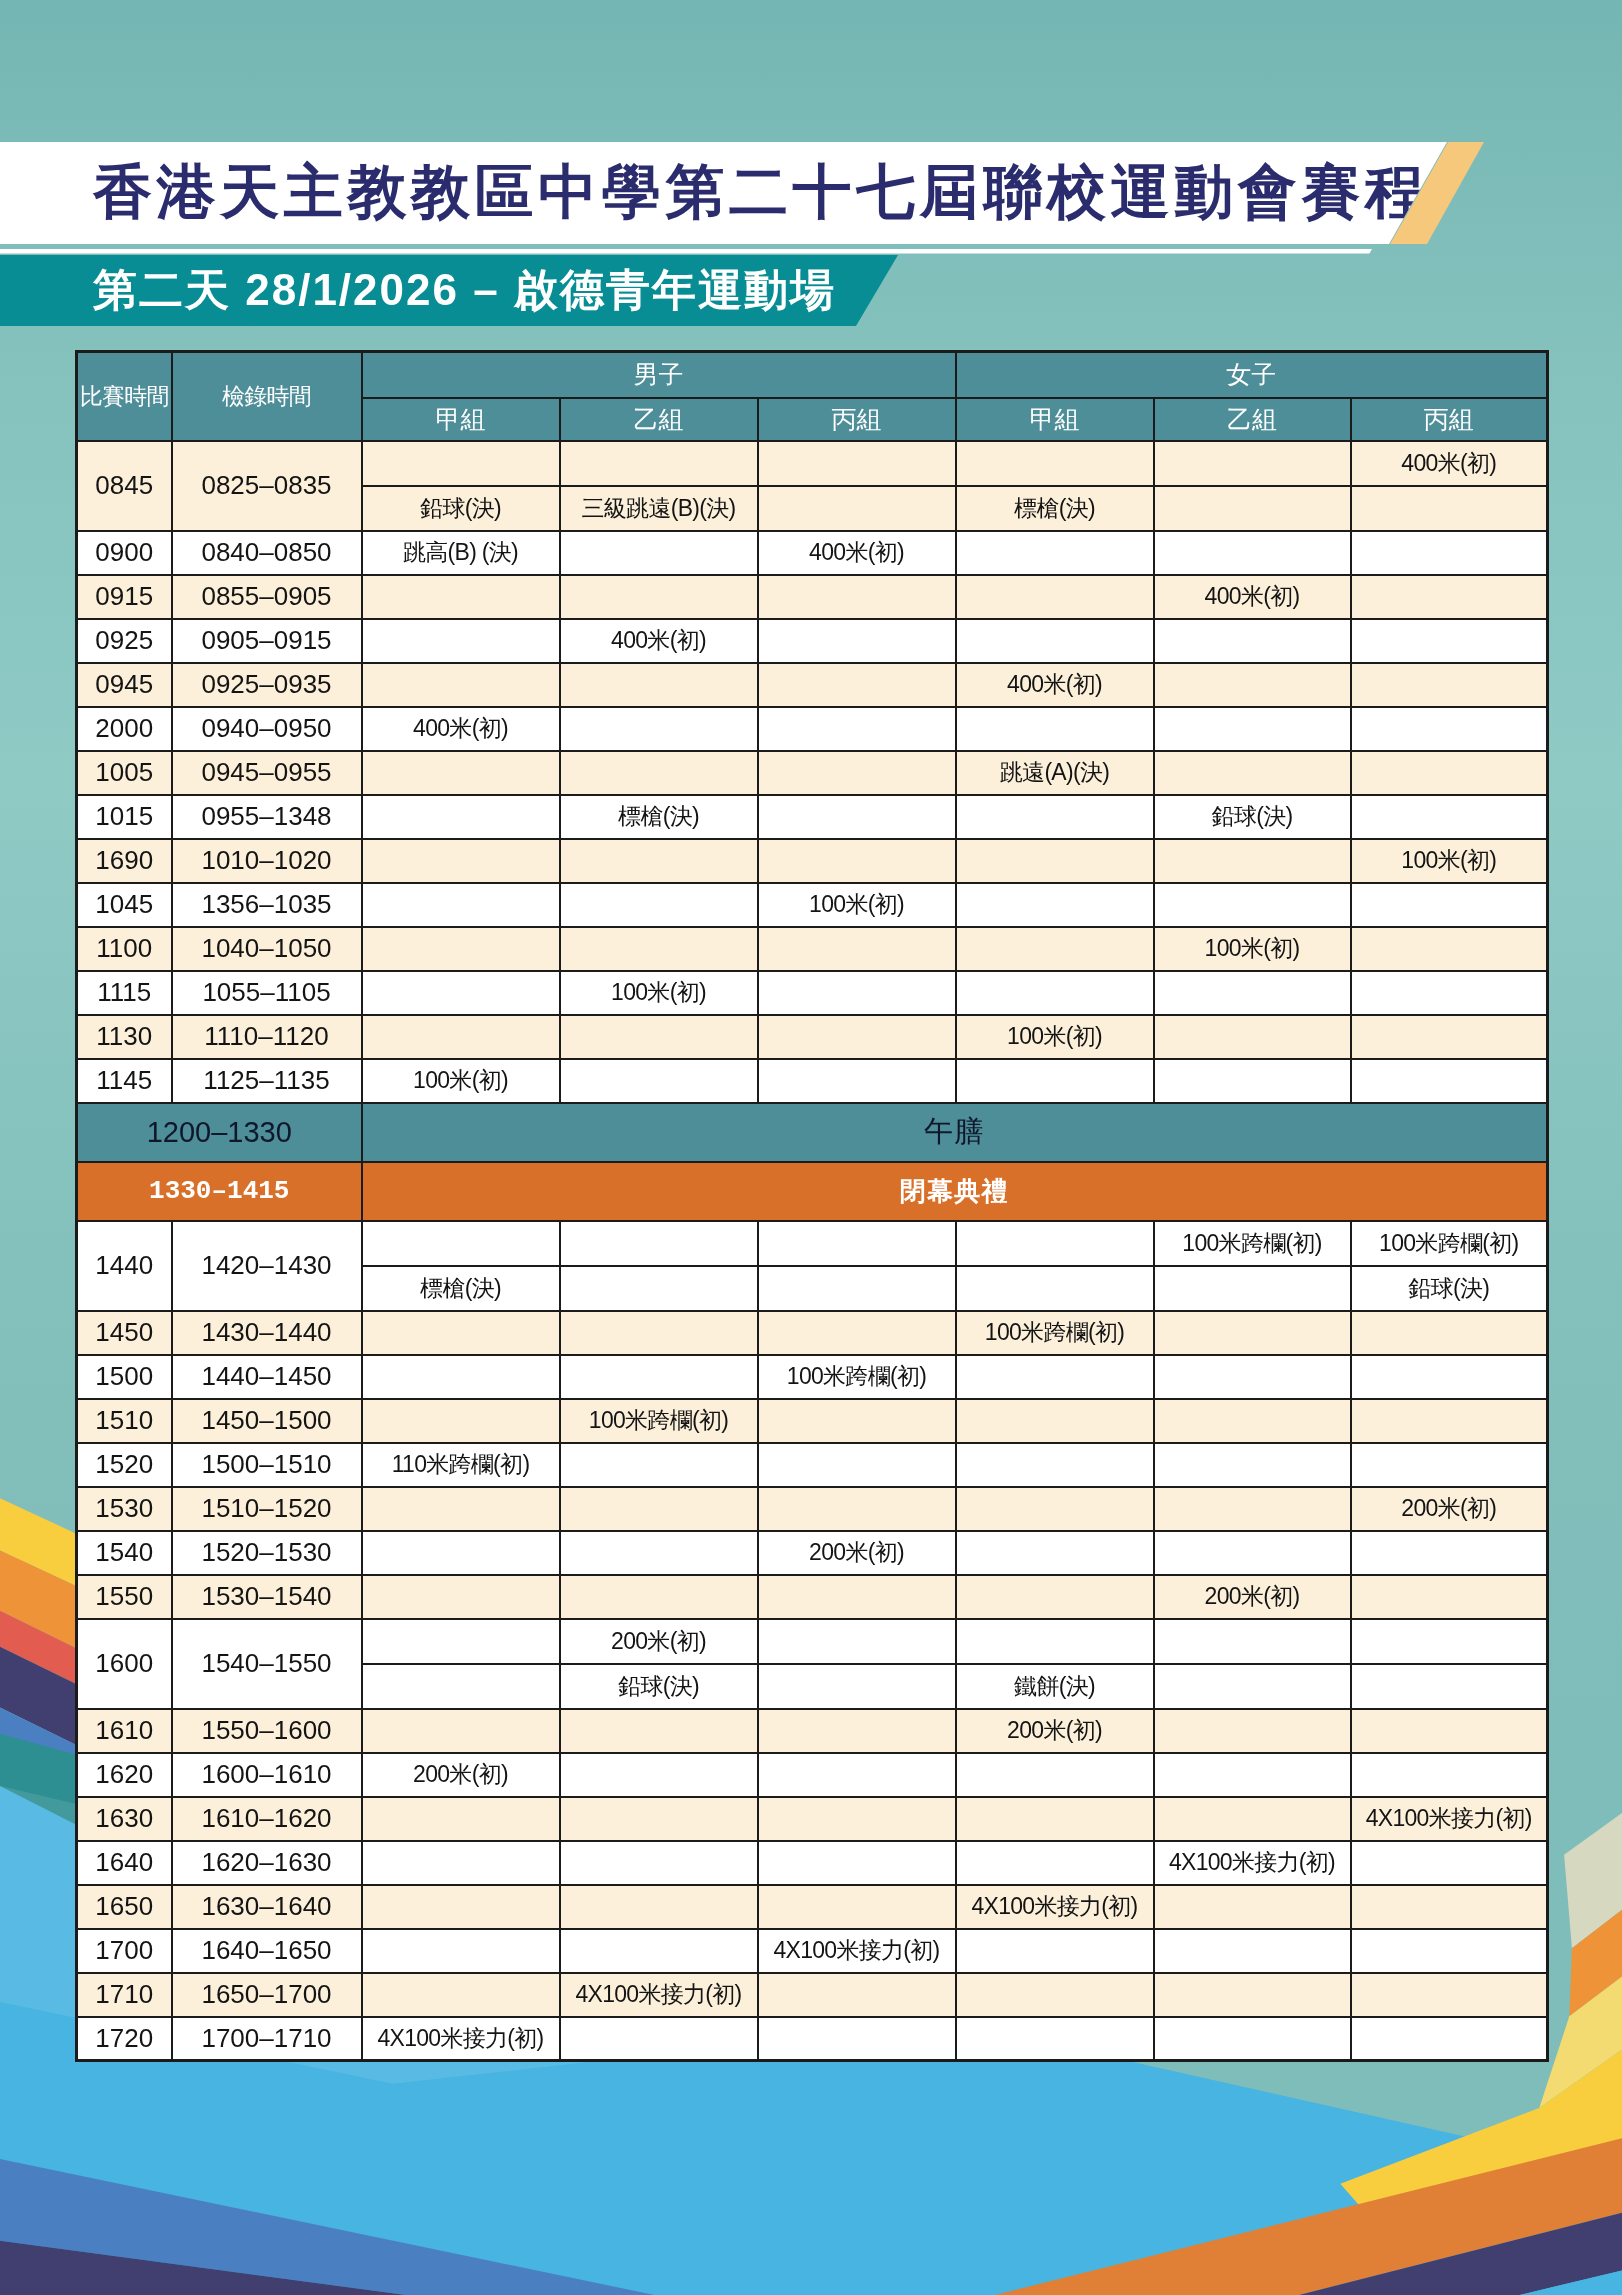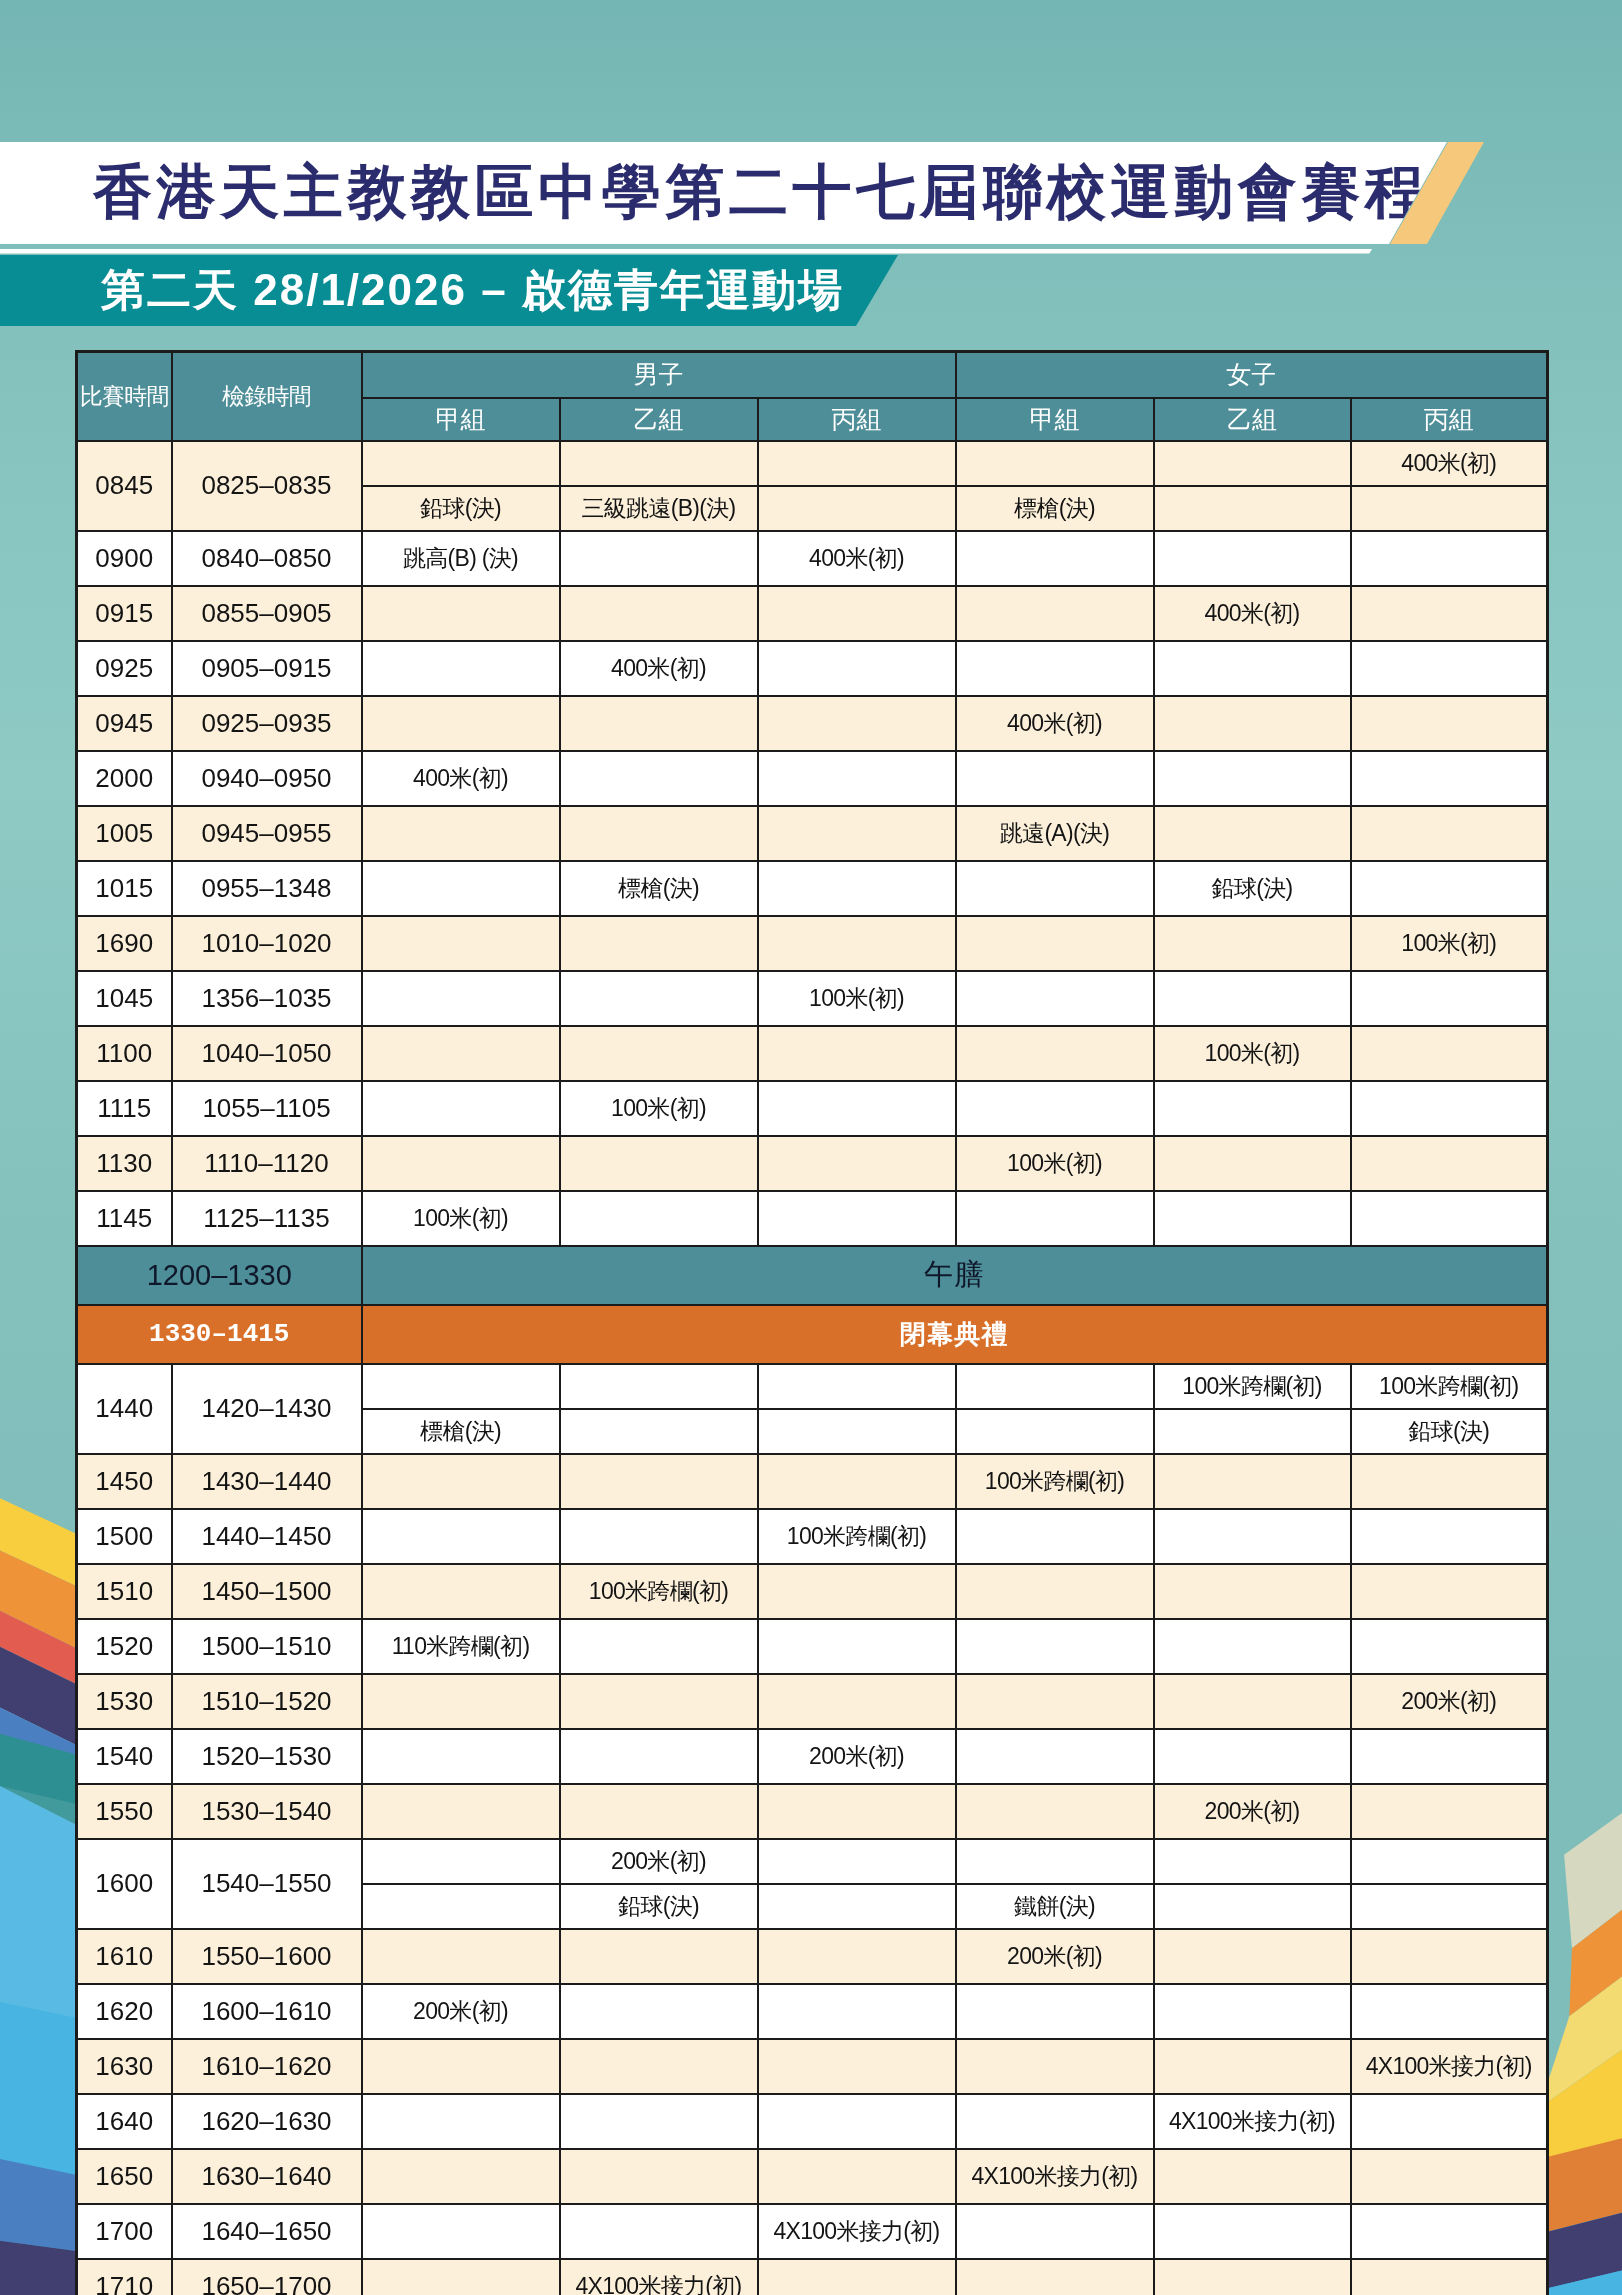--- a/index.html
+++ b/index.html
@@ -35,21 +35,21 @@
     position:absolute; top:249px; left:0; width:1372px; height:4.6px; background:#ffffff;
     clip-path:polygon(0 0,100% 0,calc(100% - 2.6px) 100%,0 100%);
   }
   .subtitle-banner {
     position:absolute; top:255px; left:0; width:898px; height:71px;
     background:var(--c-subtitle_teal,#078d93);
     clip-path:polygon(0 0,100% 0,calc(100% - 42px) 100%,0 100%);
     display:flex; align-items:center; box-sizing:border-box; padding-left:93px;
   }
   .subtitle-banner h2 {
-    margin:8px; font-size:44px; font-weight:bold; letter-spacing:2px;
+    margin:0; font-size:44px; font-weight:bold; letter-spacing:2px;
     color:#ffffff; white-space:nowrap;
   }
 
   
   table.schedule {
     position:absolute; top:350px; left:75px; width:1469px;
     border-collapse:collapse; table-layout:fixed;
     background:#ffffff;
     border:3.3px solid var(--c-border_dark,#1b1b1b);
     padding-left:48px;
@@ -61,21 +61,21 @@
     padding:0; overflow:hidden; white-space:nowrap;
     color:#141414;
   }
   table.schedule thead th {
     background:var(--c-header_teal,#4e8e98); color:#ffffff;
     font-weight:normal; font-size:25px; letter-spacing:0;
   }
   table.schedule thead th.th-time { font-size:23px; letter-spacing:-0.7px; }
   thead tr.group-row { height:46px; }
   thead tr.grade-row { height:43px;font-family:Liberation Mono, monospace; }
-  tr.row-single { height:55px; }
+  tr.row-single { height:44px; }
   tr.sub-row { height:45px; }
   tr.row-lunch, tr.row-ceremony { height:59px; }
   td.time-cell { font-size:26px; }
   td.event-cell { font-size:23px; letter-spacing:-0.7px; }
   tr.shaded > td { background:var(--c-row_cream,#fcf0da); }
   tr.row-lunch > td { background:var(--c-header_teal,#4e8e98); color:#0f172a; font-size:29px; }
   tr.row-ceremony > td { background:var(--c-ceremony_orange,#d8702a); color:#ffffff; font-size:26px; font-weight:bold;font-family:Liberation Mono, monospace; }
   tr.row-lunch > td.label-cell, tr.row-ceremony > td.label-cell { letter-spacing:1.3px; }
 </style>
 </head>

